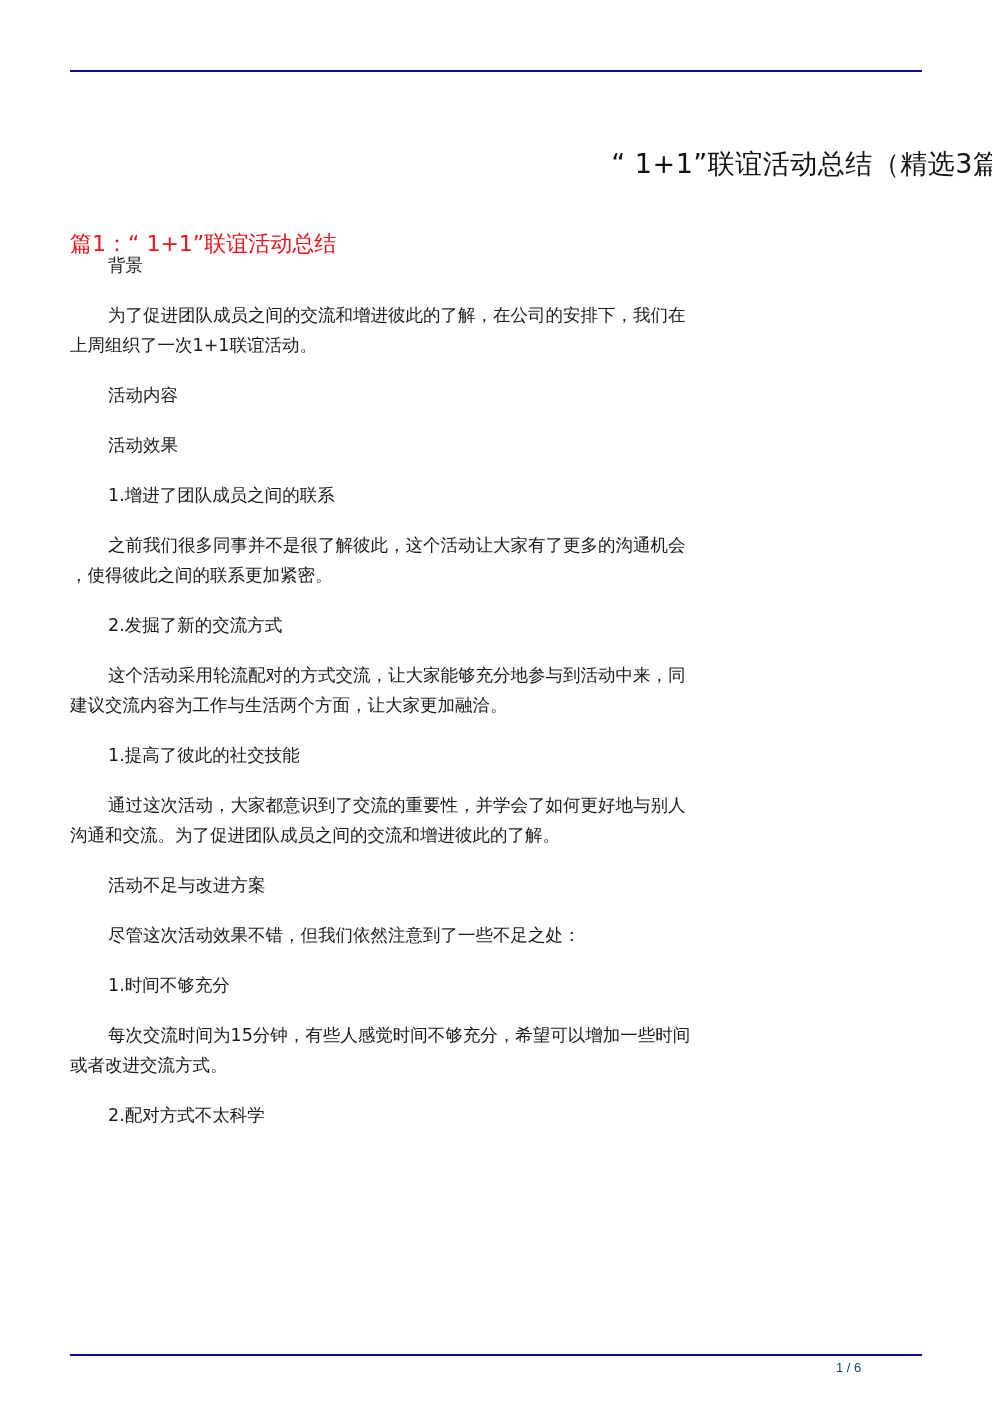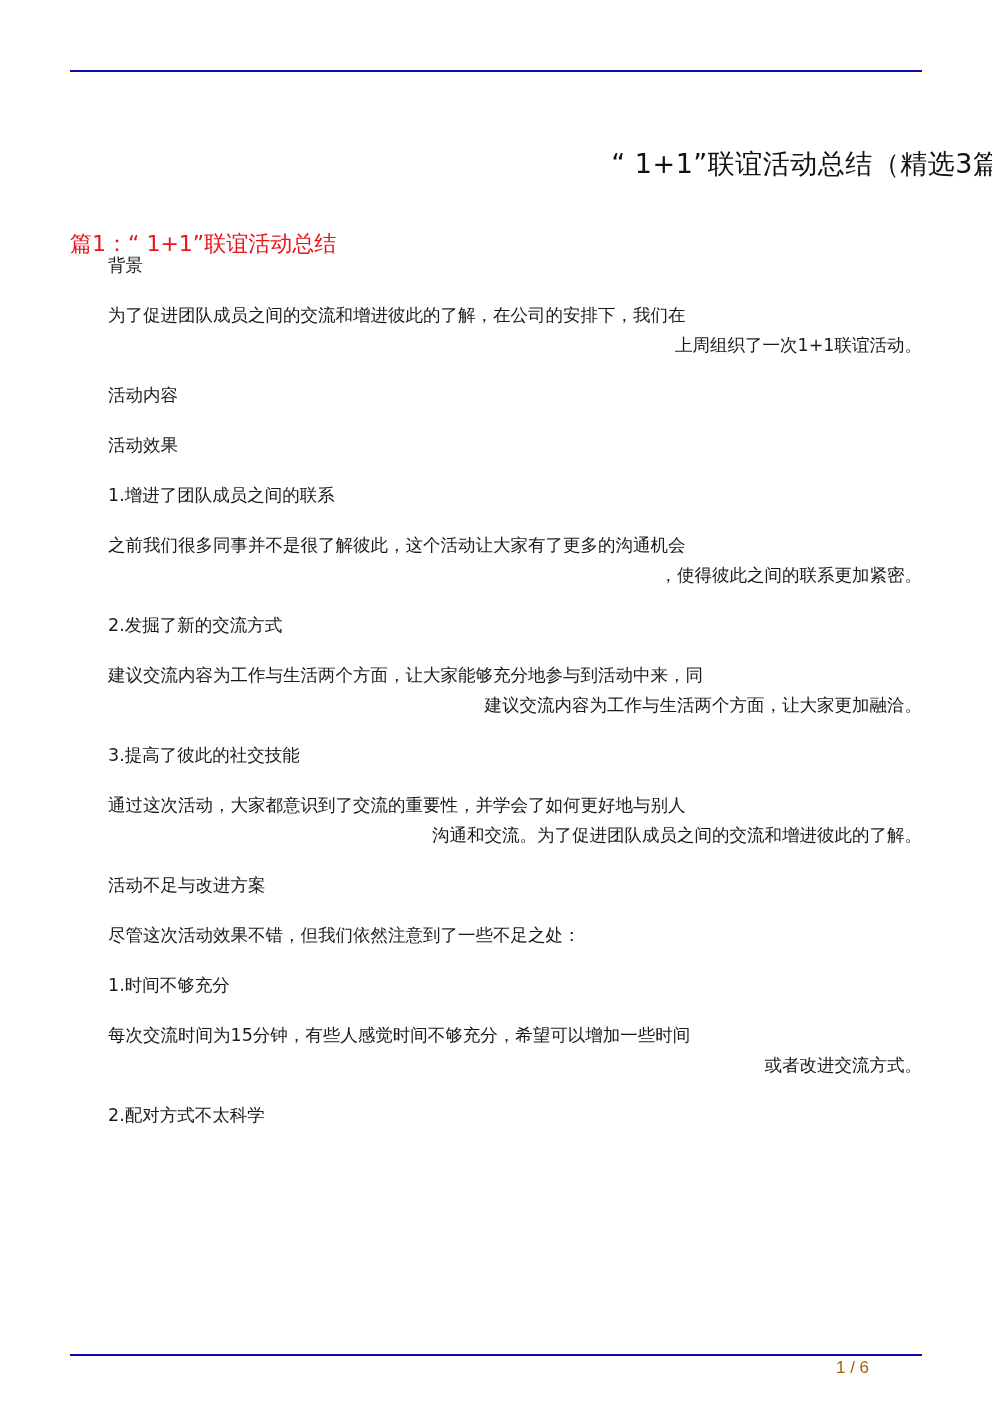--- a/index.html
+++ b/index.html
@@ -59,29 +59,28 @@
       text-indent: 38px;
       color: #1a1a1a;
       word-break: break-all;
     }
     .para .ln {
       display: block;
       white-space: nowrap;
     }
     .para .ln + .ln {
       text-indent: 0;
-      text-align: right;
     }
     .page-number {
       position: absolute;
       top: 1357px;
       left: 836px;
-      font-size: 17px;
+      font-size: 13px;
       line-height: 22px;
-      color: #a16207;
+      color: #0c4a6e;
       font-family: "Liberation Sans", "DejaVu Sans", sans-serif;
     }
   </style>
 </head>
 <body>
 
 <div class="rule top"></div>
 
 <div class="doc-title">“ 1+1”联谊活动总结（精选3篇）</div>
 
@@ -105,25 +104,25 @@
       <span class="ln">1.增进了团队成员之间的联系</span>
     </p>
   <p class="para">
       <span class="ln">之前我们很多同事并不是很了解彼此，这个活动让大家有了更多的沟通机会</span>
       <span class="ln">，使得彼此之间的联系更加紧密。</span>
     </p>
   <p class="para">
       <span class="ln">2.发掘了新的交流方式</span>
     </p>
   <p class="para">
-      <span class="ln">建议交流内容为工作与生活两个方面，让大家能够充分地参与到活动中来，同</span>
+      <span class="ln">这个活动采用轮流配对的方式交流，让大家能够充分地参与到活动中来，同</span>
       <span class="ln">建议交流内容为工作与生活两个方面，让大家更加融洽。</span>
     </p>
   <p class="para">
-      <span class="ln">3.提高了彼此的社交技能</span>
+      <span class="ln">1.提高了彼此的社交技能</span>
     </p>
   <p class="para">
       <span class="ln">通过这次活动，大家都意识到了交流的重要性，并学会了如何更好地与别人</span>
       <span class="ln">沟通和交流。为了促进团队成员之间的交流和增进彼此的了解。</span>
     </p>
   <p class="para">
       <span class="ln">活动不足与改进方案</span>
     </p>
   <p class="para">
       <span class="ln">尽管这次活动效果不错，但我们依然注意到了一些不足之处：</span>

